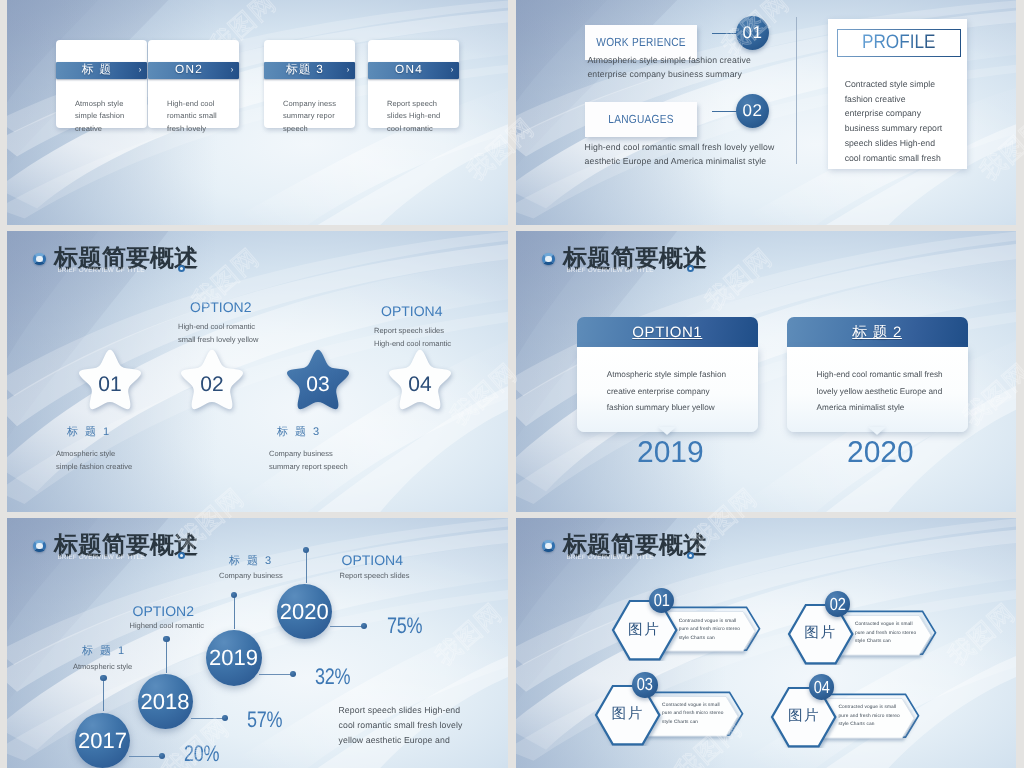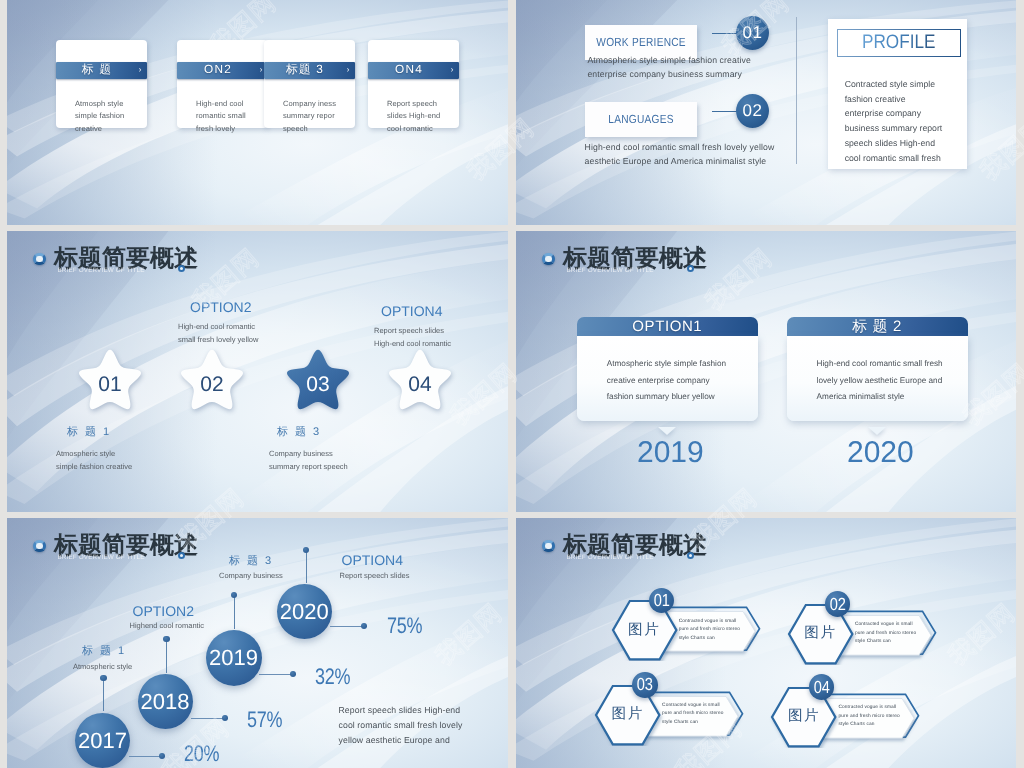--- a/index.html
+++ b/index.html
@@ -74,25 +74,25 @@
   .star{position:absolute;width:62px;height:61px;
         filter:drop-shadow(1px 2px 2.5px rgba(95,120,155,.45));}
   .starnum{position:absolute;width:62px;text-align:center;font-size:21px;
            color:#2b4d78;letter-spacing:0px;line-height:21px;}
   .opt{position:absolute;font-size:14px;color:#3f7cba;letter-spacing:0px;white-space:nowrap;line-height:14px;}
   .optsub{position:absolute;font-size:7.5px;line-height:13.2px;color:#585f66;white-space:nowrap;}
   .cnlbl{position:absolute;font-size:11px;color:#4076ac;letter-spacing:2px;white-space:nowrap;}
 
   
   .bub{position:absolute;width:181px;}
-  .bubhd{height:19px;border-radius:7px 7px 0 0;
+  .bubhd{height:30px;border-radius:7px 7px 0 0;
          background:linear-gradient(100deg,#5e8cb9 0%,#4a79ac 35%,#345f9a 70%,#1f4e88 100%);
          color:#fff;display:flex;align-items:center;justify-content:center;
          font-size:15px;letter-spacing:.6px;text-shadow:0 1px 1.5px rgba(20,40,70,.4);
-         line-height:15px;}
+         line-height:15px;text-decoration:underline;}
   .bubbd{height:84.5px;box-sizing:border-box;
          background:linear-gradient(180deg,#ffffff 0%,#fbfdfe 55%,#ecf4fa 100%);
          border-radius:0 0 7px 7px;box-shadow:1px 3px 7px rgba(110,135,165,.35);
          padding:20px 9px 0 30px;font-size:8.2px;line-height:16.5px;color:#4a5158;}
   .bubtail{position:absolute;width:0;height:0;border-left:9px solid transparent;
            border-right:9px solid transparent;border-top:8px solid #ecf4fa;
            filter:drop-shadow(0 2px 2px rgba(110,135,165,.35));}
   .year{position:absolute;font-size:30px;color:#3e7ab6;letter-spacing:0px;line-height:30px;}
 
   
@@ -199,21 +199,21 @@
         <div class="fband">
           <span class="t">标 题</span>
           <span class="c">›</span>
         </div>
         <div class="fbody">
           <div>Atmosph style</div>
           <div>simple fashion</div>
           <div>creative</div>
         </div>
       </div>
-      <div class="fcard" style="left:170px">
+      <div class="fcard" style="left:141px">
         <div class="fband">
           <span class="t">ON2</span>
           <span class="c">›</span>
         </div>
         <div class="fbody">
           <div>High-end cool</div>
           <div>romantic small</div>
           <div>fresh lovely</div>
         </div>
       </div>

